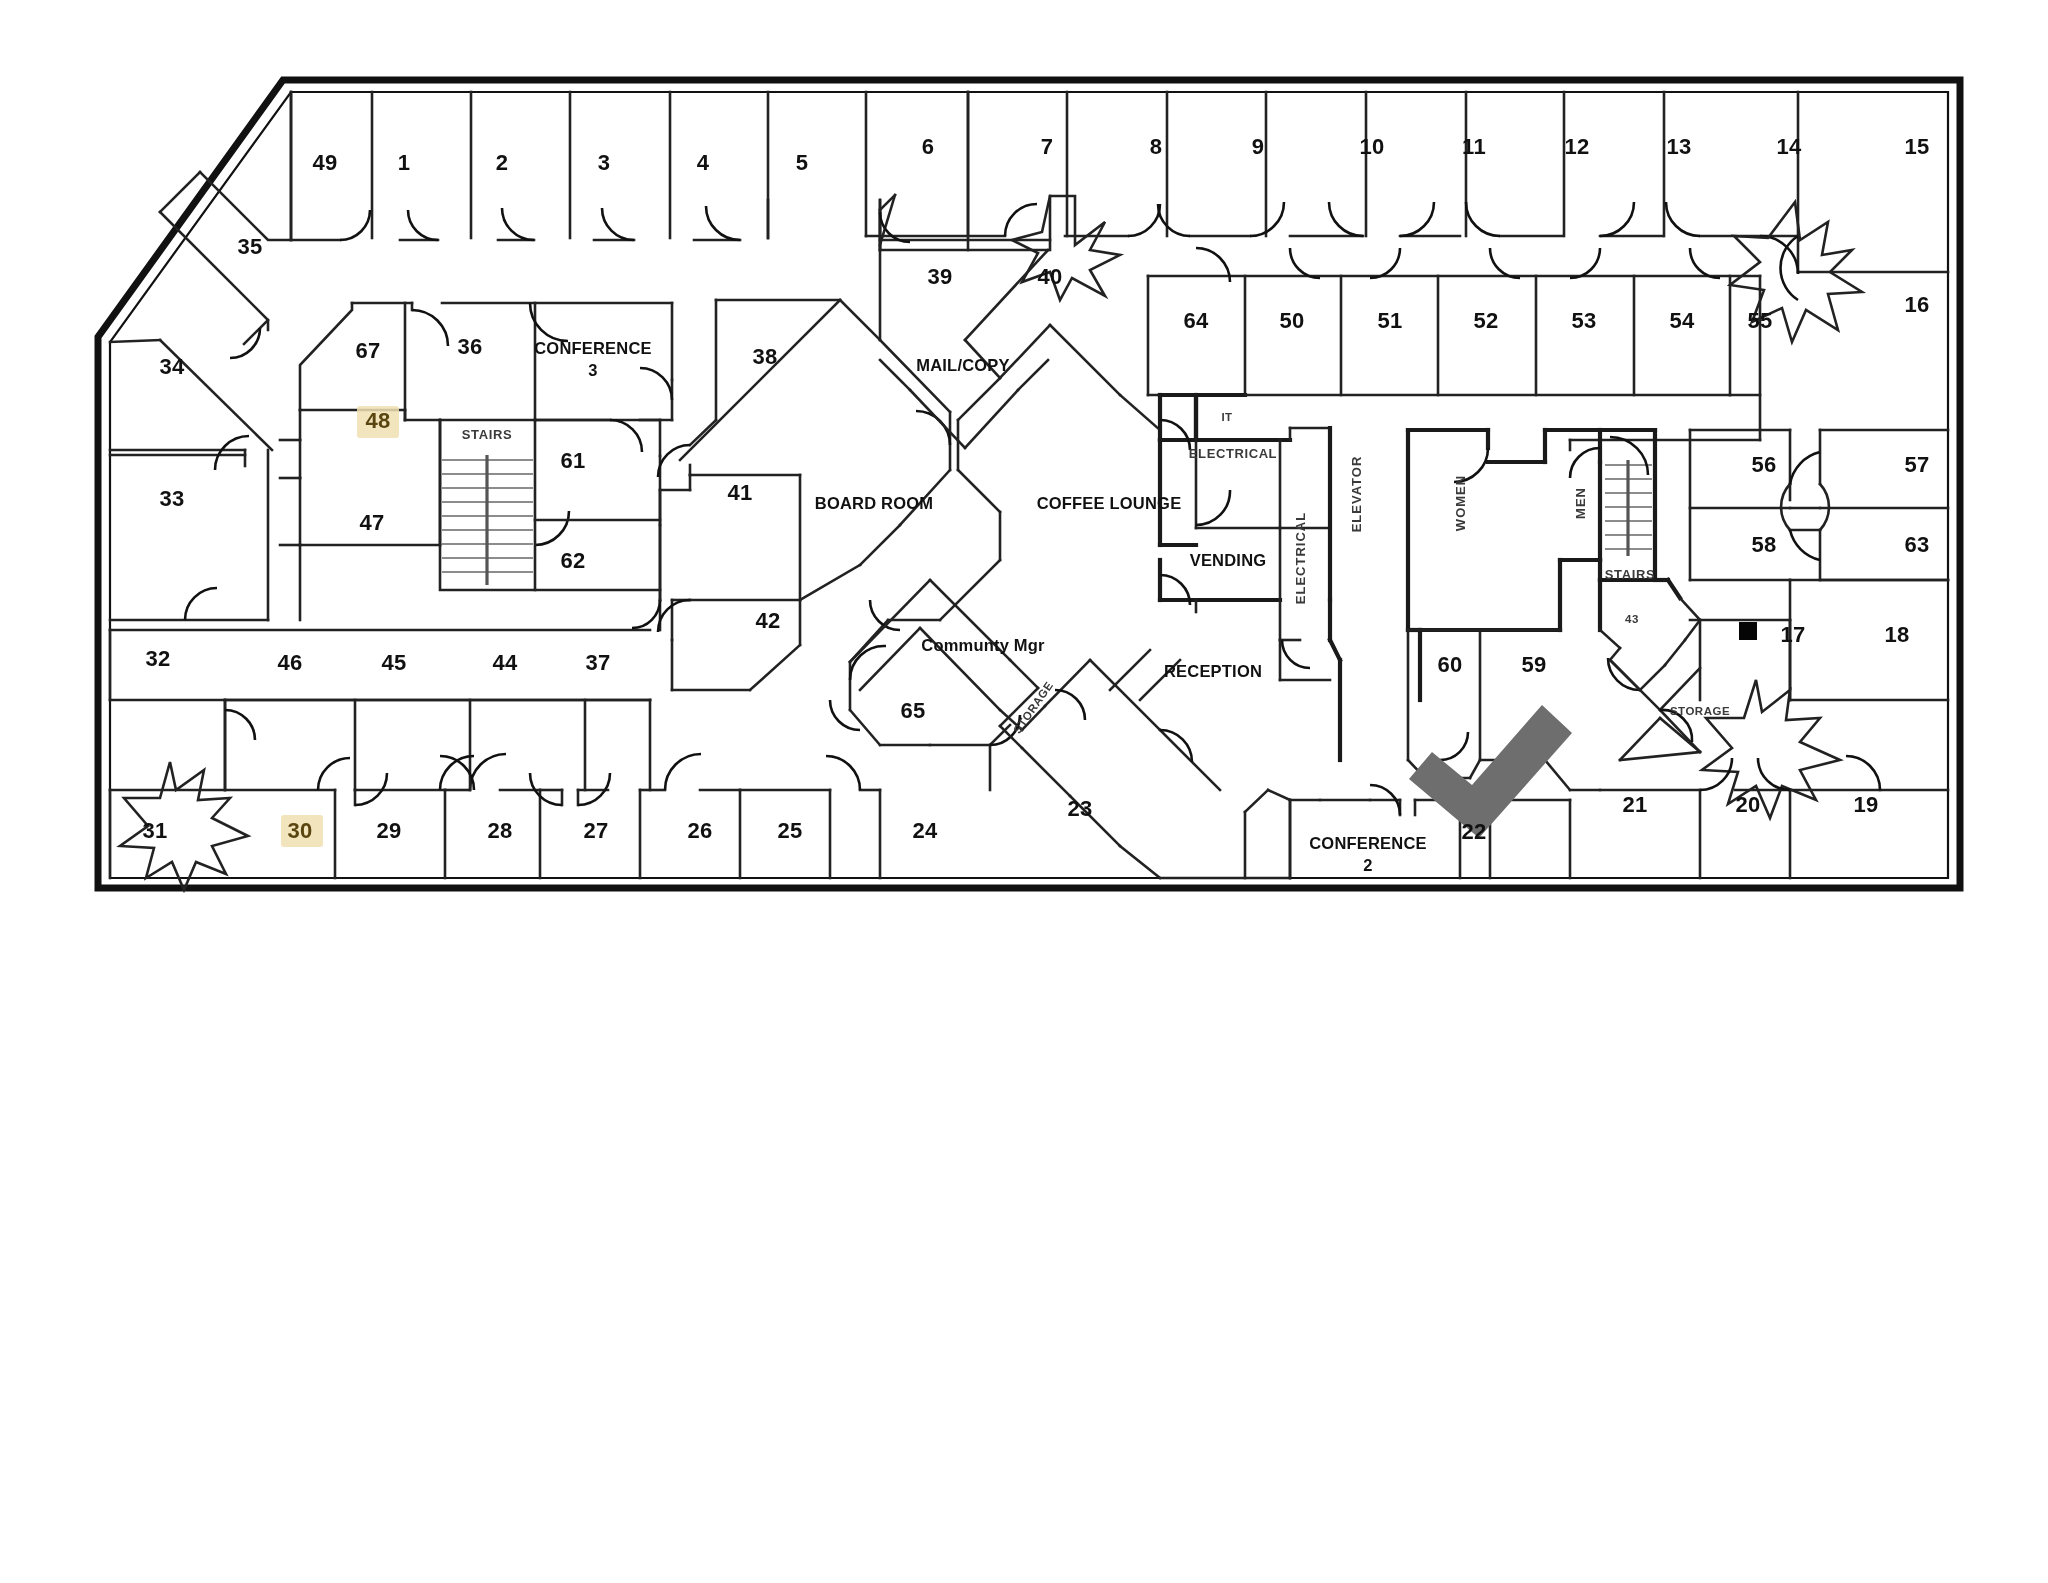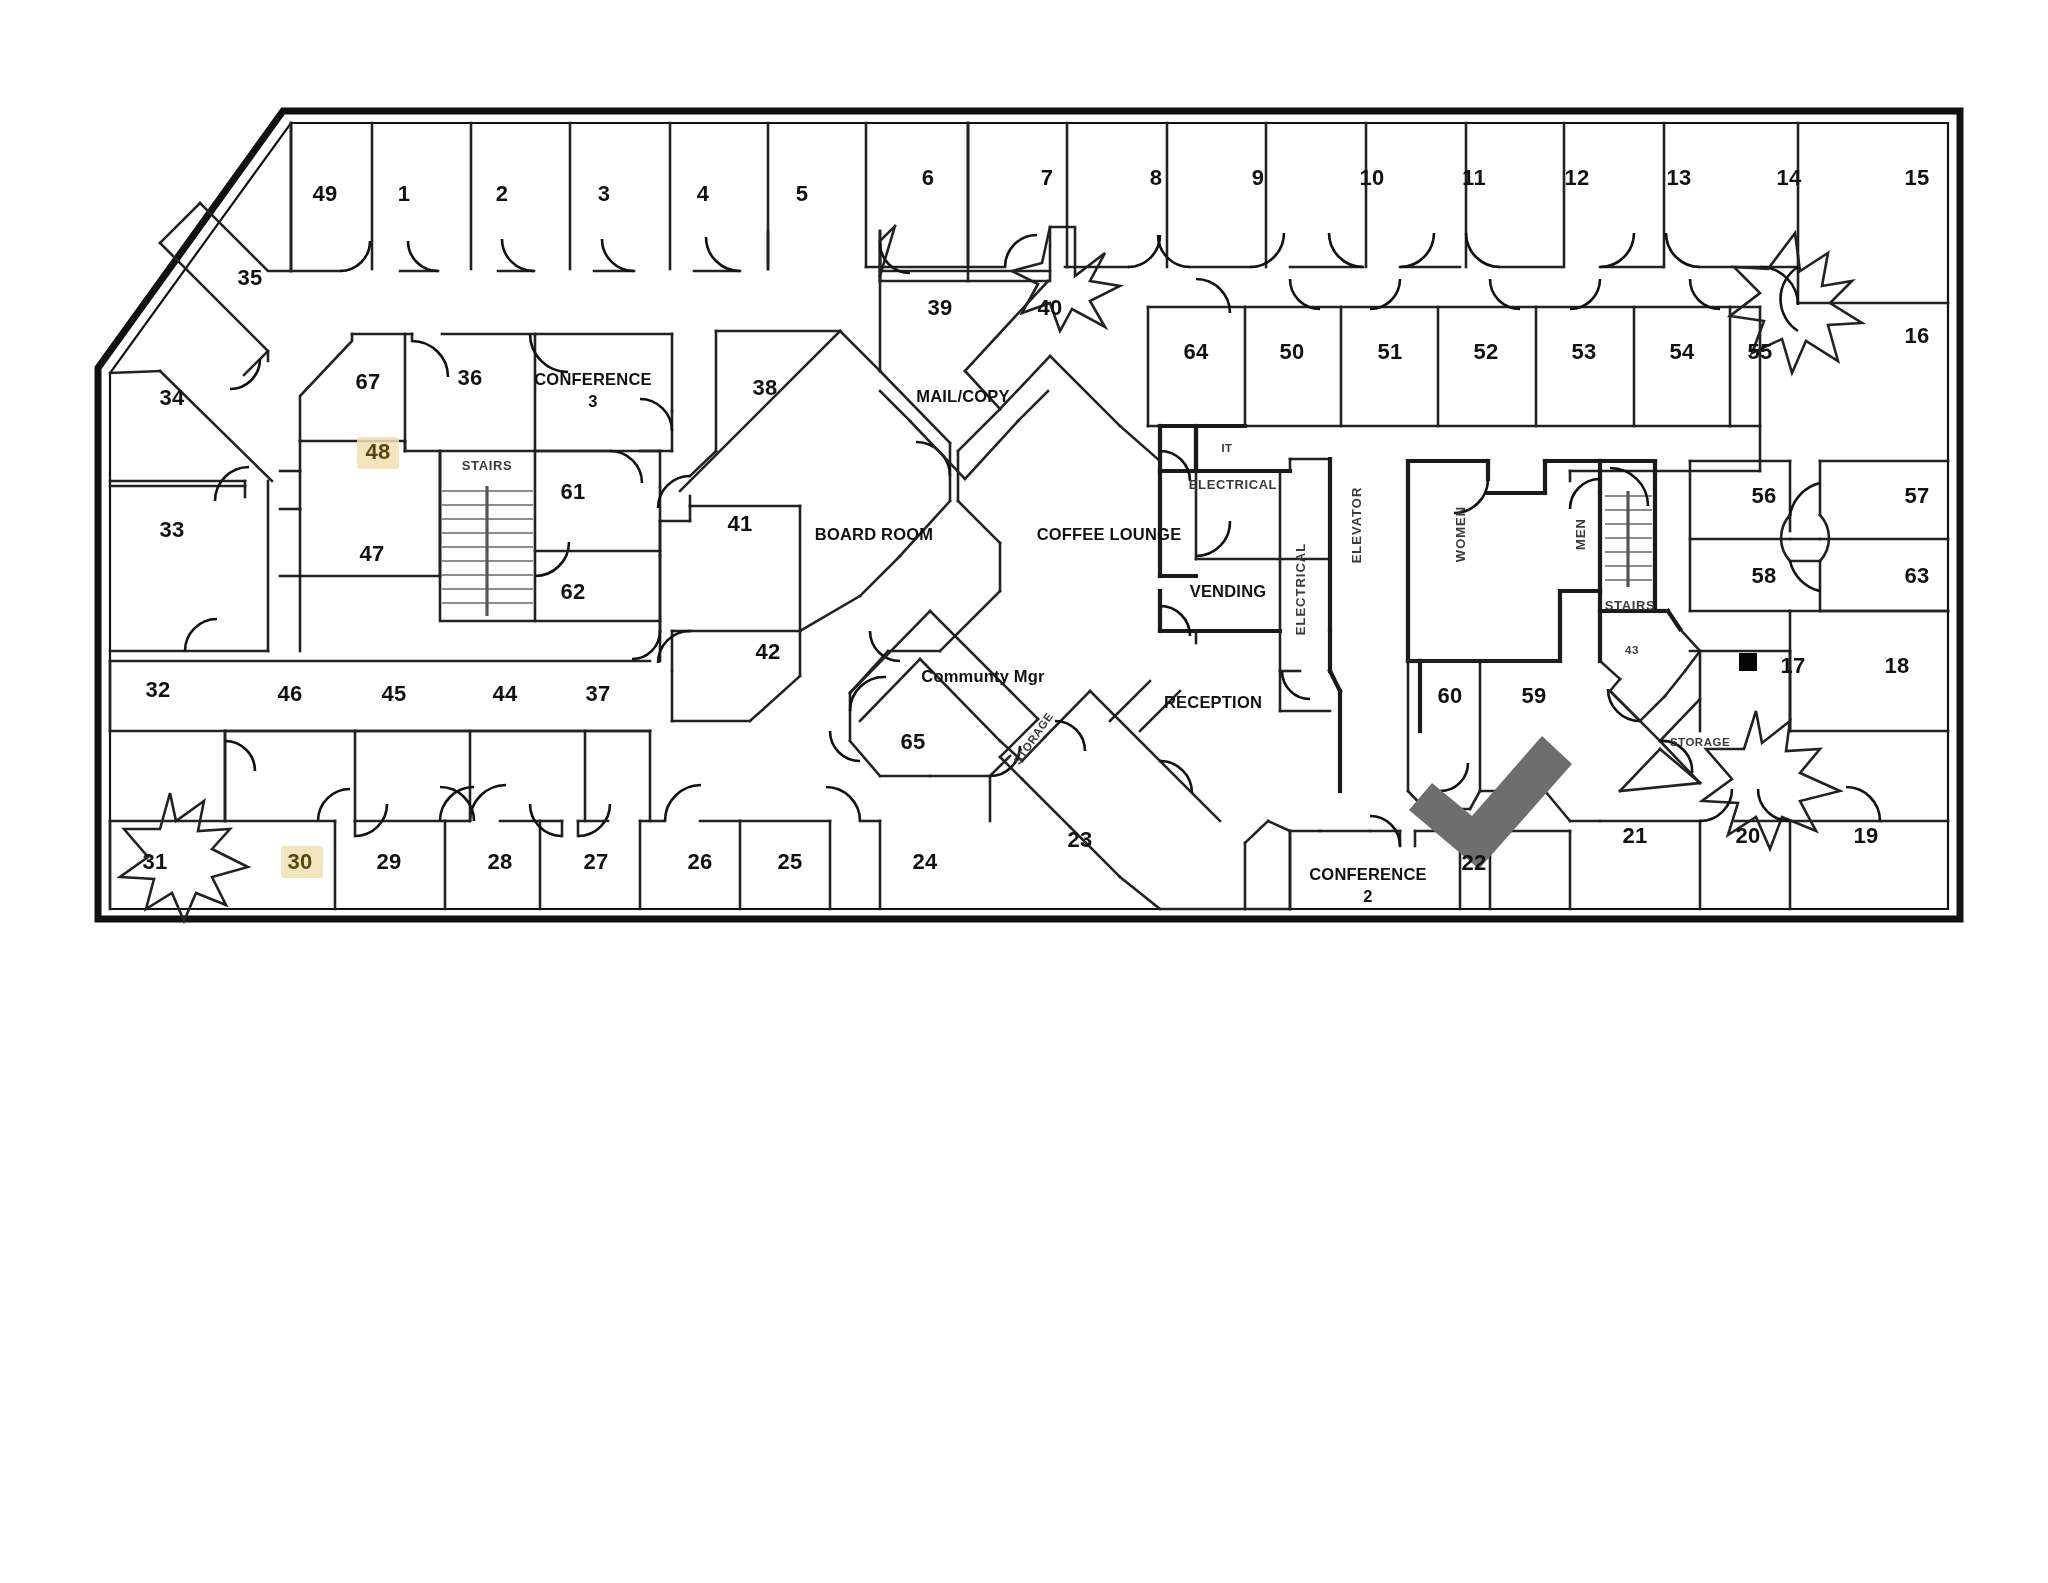--- a/index.html
+++ b/index.html
@@ -8,21 +8,20 @@
     padding: 0;
     background: #ffffff;
     font-family: "Liberation Sans", sans-serif;
   }
   #page {
     position: relative;
     width: 2048px;
     height: 1292px;
     background: #ffffff;
     overflow: hidden;
-    margin-top: 31px;
   }
   #floorplan-svg {
     position: absolute;
     left: 0;
     top: 0;
     width: 2048px;
     height: 1583px;
   }
   .wall-outer {
     fill: none;

